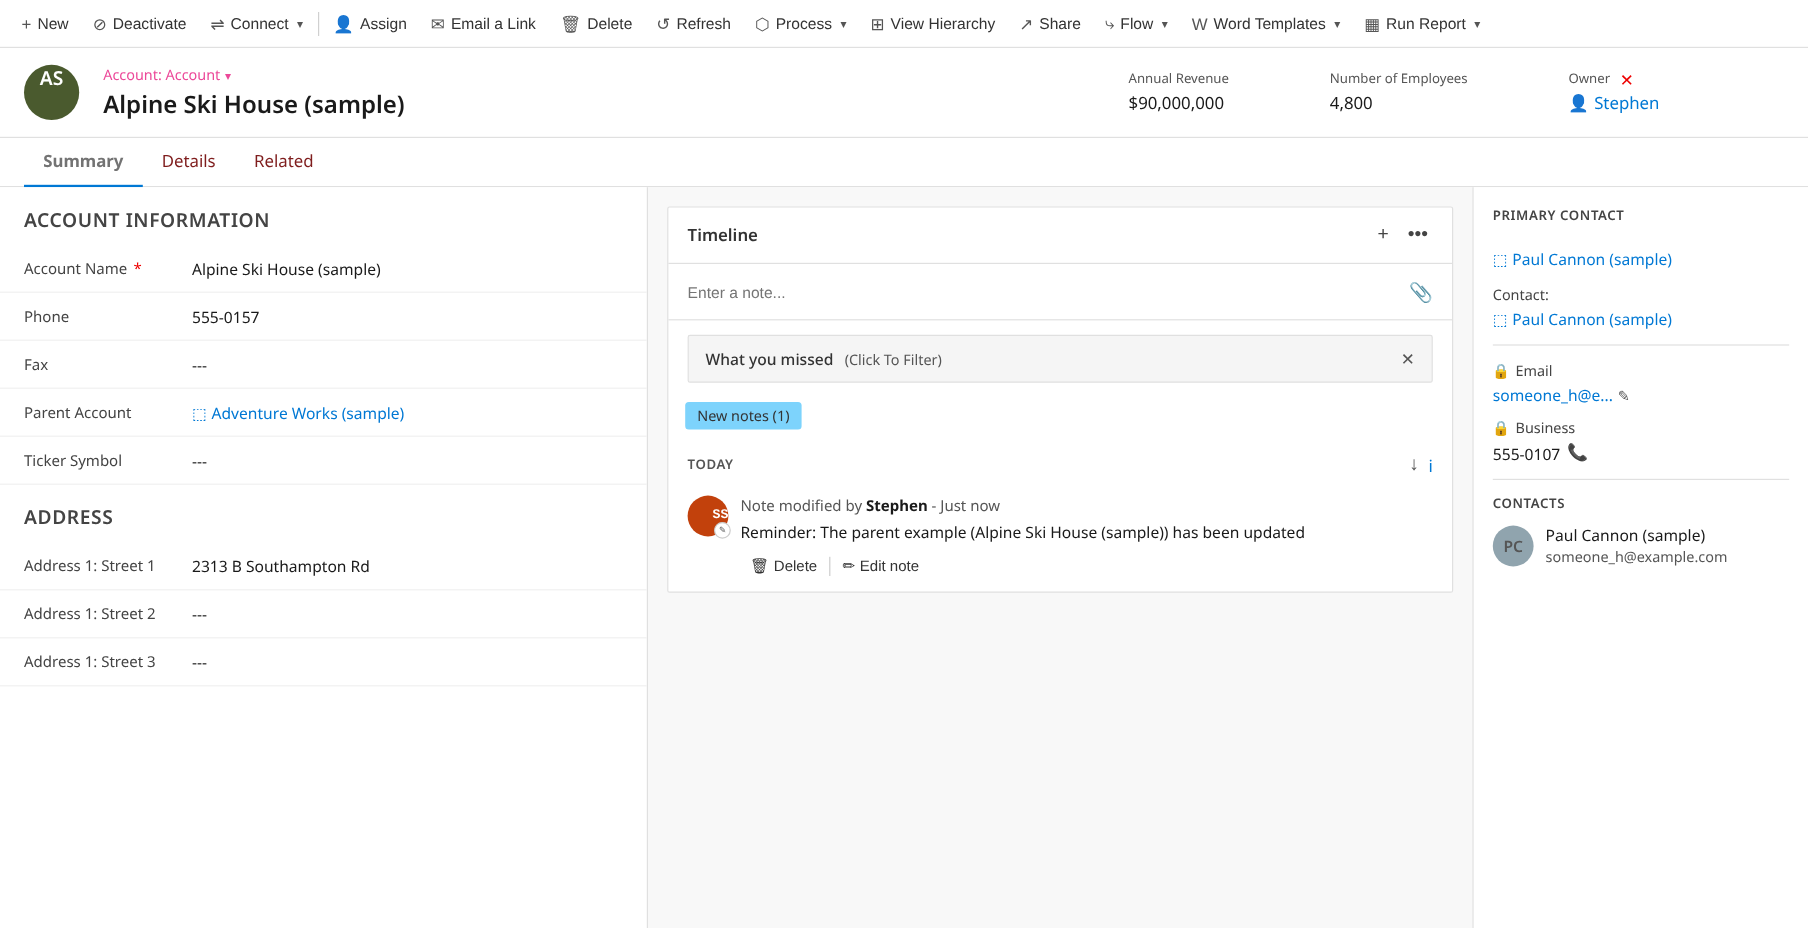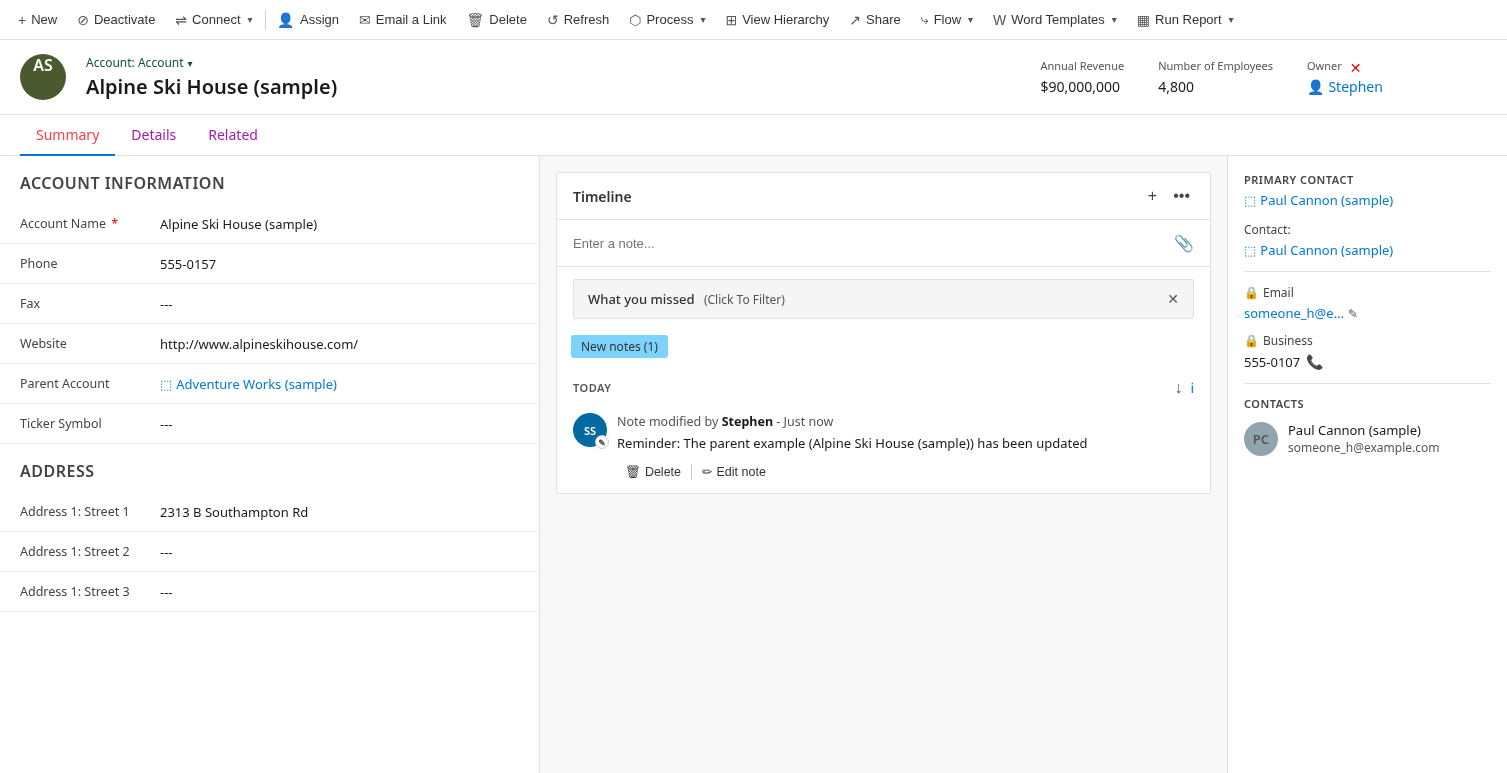--- a/index.html
+++ b/index.html
@@ -52,47 +52,47 @@
       border-radius: 50%;
       background: #4a5a2e;
       color: #fff;
       font-size: 16px;
       font-weight: 600;
       display: flex;
       justify-content: center;
       flex-shrink: 0;
     }
     .record-title-area { flex: 1; }
-    .record-breadcrumb { font-size: 12px; color: #14532d; display: flex; align-items: center; gap: 4px; cursor: pointer; }
+    .record-breadcrumb { font-size: 12px; color: #ec4899; display: flex; align-items: center; gap: 4px; cursor: pointer; }
     .record-breadcrumb .chevron { font-size: 10px; }
     .record-name { font-size: 20px; font-weight: 600; color: #1a1a1a; margin-top: 2px; }
-    .header-fields { display: flex; gap: 34px; margin-left: auto; }
+    .header-fields { display: flex; gap: 84px; margin-left: auto; }
     .header-field-label { font-size: 11px; color: #555; margin-bottom: 4px; }
     .header-field-value { font-size: 14px; color: #1a1a1a; font-weight: 400; }
     .header-owner-section { min-width: 180px; }
     .owner-link { color: #0078d4; cursor: pointer; display: flex; align-items: center; gap: 4px; font-size: 14px; }
     .close-x { color: #e00; margin-left: 8px; font-size: 14px; cursor: pointer; }
 
     
     .tabs-row {
       display: flex;
       gap: 0;
       padding: 0 20px;
       border-bottom: 1px solid #e0e0e0;
       background: #fff;
     }
     .tab {
       padding: 10px 16px;
       cursor: pointer;
       font-size: 14px;
-      color: #a21caf;
+      color: #7f1d1d;
       border-bottom: 2px solid transparent;
       margin-bottom: -1px;
     }
-    .tab.active { color: #ef4444; border-bottom: 2px solid #0078d4; font-weight: 400; }
+    .tab.active { color: #737373; border-bottom: 2px solid #0078d4; font-weight: 700; }
 
     
     .main-content {
       display: flex;
       gap: 0;
       padding: 0;
       background: #f8f8f8;
       min-height: calc(100vh - 130px);
     }
 
@@ -212,29 +212,30 @@
 
     .timeline-entry {
       display: flex;
       gap: 10px;
       padding: 10px 16px;
     }
     .entry-avatar {
       width: 34px;
       height: 34px;
       border-radius: 50%;
-      background: #0369a1;
+      background: #c2410c;
       color: #fff;
       font-size: 11px;
       font-weight: 600;
       display: flex;
       align-items: center;
-      justify-content: center;
+      justify-content: flex-end;
       flex-shrink: 0;
       position: relative;
+      font-family: Liberation Mono, monospace;
     }
     .entry-avatar-badge {
       position: absolute;
       bottom: -2px;
       right: -2px;
       width: 14px;
       height: 14px;
       background: #fff;
       border-radius: 50%;
       border: 1px solid #ccc;
@@ -258,21 +259,21 @@
 
     
     .right-panel {
       width: 280px;
       flex-shrink: 0;
       background: #fff;
       border-left: 1px solid #e0e0e0;
       padding: 16px;
       overflow-y: auto;
     }
-    .rp-section-title { font-size: 11px; font-weight: 600; text-transform: uppercase; letter-spacing: 0.5px; color: #444; margin-bottom: 4px; }
+    .rp-section-title { font-size: 11px; font-weight: 600; text-transform: uppercase; letter-spacing: 0.5px; color: #444; margin-bottom: 20px; }
     .rp-primary-contact-name { color: #0078d4; cursor: pointer; font-size: 13px; display: flex; align-items: center; gap: 4px; margin-bottom: 12px; }
     .rp-field { margin-bottom: 10px; }
     .rp-field-label { font-size: 12px; color: #444; margin-bottom: 3px; display: flex; align-items: center; gap: 4px; }
     .rp-field-value { font-size: 13px; color: #0078d4; cursor: pointer; display: flex; align-items: center; gap: 4px; }
     .rp-field-value.plain { color: #1a1a1a; }
     .rp-phone-row { display: flex; align-items: center; gap: 6px; }
     .rp-phone-icon { color: #555; font-size: 14px; cursor: pointer; }
     .rp-divider { height: 1px; background: #e0e0e0; margin: 12px 0; }
     .contacts-section-title { font-size: 11px; font-weight: 600; text-transform: uppercase; letter-spacing: 0.5px; color: #444; margin-bottom: 10px; }
     .contact-item { display: flex; gap: 10px; align-items: center; margin-bottom: 12px; }
@@ -402,25 +403,20 @@
       <div class="field-label">Phone</div>
       <div class="field-value">555-0157</div>
       <span class="field-action">📞</span>
     </div>
 
     <div class="field-row">
       <div class="field-label">Fax</div>
       <div class="field-value">---</div>
     </div>
 
-    <div class="field-row">
-      <div class="field-label">Website</div>
-      <div class="field-value">http://www.alpineskihouse.com/</div>
-      <span class="field-action">🌐</span>
-    </div>
 
     <div class="field-row">
       <div class="field-label">Parent Account</div>
       <div class="field-value link">
         <span style="color:#0078d4;">⬚</span>
         <span>Adventure Works (sample)</span>
       </div>
     </div>
 
     <div class="field-row">

